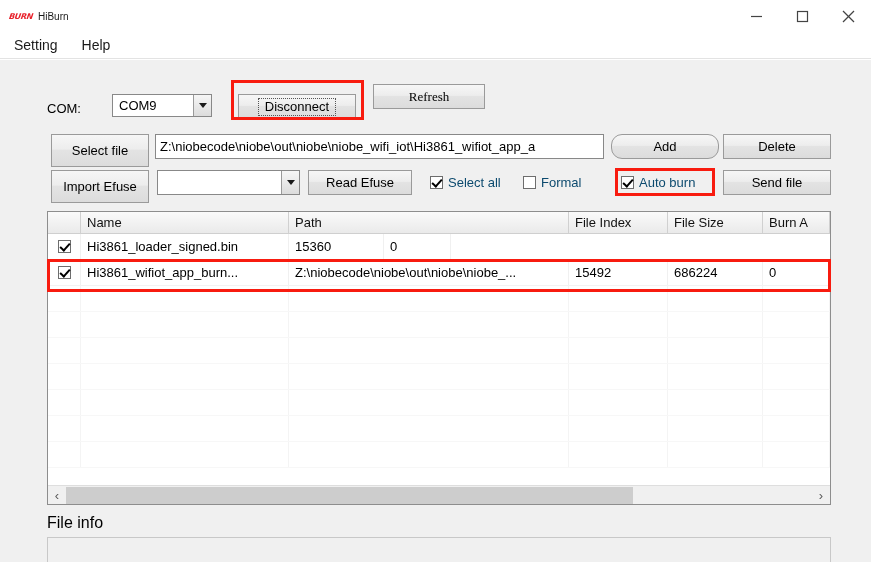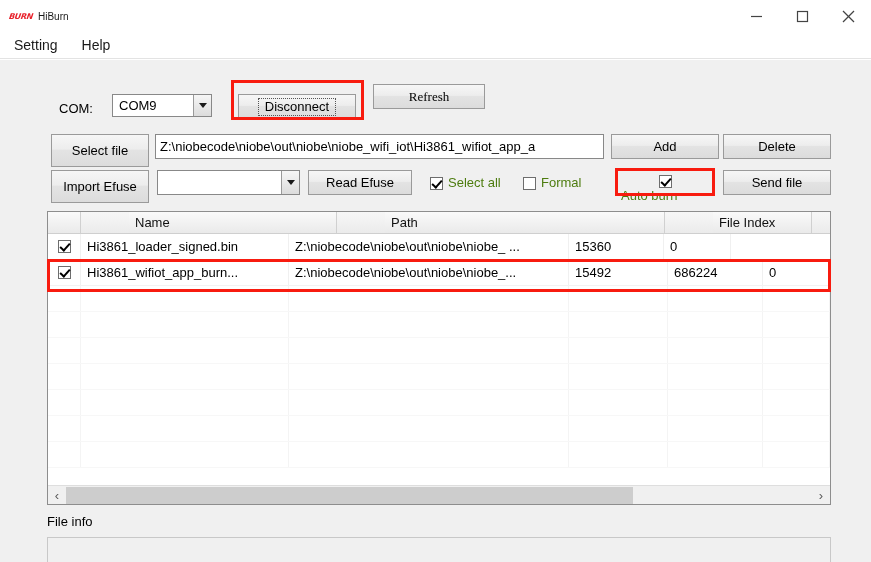--- a/index.html
+++ b/index.html
@@ -68,21 +68,21 @@
   }
 
   
   .client {
     position: absolute; left: 0; top: 60px;
     width: 871px; height: 502px;
     background: #f0f0f0;
   }
 
   
-  .w-label { font-size: 13px; color: #000; margin-left: 12px; }
+  .w-label { font-size: 13px; color: #000; }
   .w-btn {
     background: linear-gradient(to bottom, #f6f6f6 0%, #ededed 45%, #e3e3e3 50%, #dcdcdc 100%);
     border: 1px solid #9a9a9a;
     font-size: 13px; color: #000;
     display: flex; align-items: center; justify-content: center;
     text-align: center;
   }
   .w-btn .focusring {
     border: 1px dotted #555;
     padding: 1px 6px;
@@ -110,22 +110,22 @@
   }
   .w-text {
     background: #ffffff;
     border: 1px solid #888;
     font-size: 13px; color: #000;
     display: flex; align-items: center;
     padding-left: 4px;
     overflow: hidden; white-space: nowrap;
   }
   .w-check {
-    display: flex; align-items: flex-end;
-    font-size: 13px; color: #4d7c0f;
+    display: flex; align-items: center;
+    font-size: 13px; color: #0c4a6e;
   }
   .cbox {
     width: 13px; height: 13px;
     border: 1px solid #6d6d6d;
     background: #fff;
     margin-right: 5px;
     position: relative;
     flex: none;
   }
   .cbox.checked::after {
@@ -152,21 +152,20 @@
     left: 47px; top: 151px;
     width: 784px; height: 294px;
     background: #ffffff;
     border: 1px solid #8d8d8d;
     overflow: hidden;
   }
   .lv-head {
     display: flex; height: 22px;
     background: linear-gradient(to bottom, #f7f7f7, #ebebeb);
     border-bottom: 1px solid #cfcfcf;
-    gap: 48px;
   }
   .lv-th {
     font-size: 13px; color: #111;
     display: flex; align-items: center;
     padding-left: 6px;
     border-right: 1px solid #d0d0d0;
     background: linear-gradient(to bottom, #fafafa, #eaeaea);
     overflow: hidden; white-space: nowrap;
     flex: none;
   }
@@ -203,21 +202,21 @@
   }
   .hs-track { flex: 1; height: 17px; background: #f0f0f0; position: relative; }
   .hs-thumb {
     position: absolute; left: 0; top: 0;
     height: 17px; background: #cdcdcd;
   }
 
   
   .fileinfo-label {
     position: absolute; left: 47px; top: 454px;
-    font-size: 13px; color: #000;
+    font-size: 16px; color: #000;
   }
   .fileinfo-box {
     position: absolute; left: 47px; top: 477px;
     width: 784px; height: 26px;
     background: #f0f0f0;
     border: 1px solid #c8c8c8;
   }
 </style>
 </head>
 <body>
@@ -270,21 +269,21 @@
     <div class="w-btn" style="position:absolute; left:373px; top:24px; width:112px; height:25px;font-family:Liberation Serif, serif;">
       <span>Refresh</span>
     </div>
 
     <div class="w-btn" style="position:absolute; left:51px; top:74px; width:98px; height:33px;">
       <span>Select file</span>
     </div>
 
     <div class="w-text" style="position:absolute; left:155px; top:74px; width:449px; height:25px;">Z:\niobecode\niobe\out\niobe\niobe_wifi_iot\Hi3861_wifiot_app_a</div>
 
-    <div class="w-btn" style="position:absolute; left:611px; top:74px; width:108px; height:25px;">
+    <div class="w-btn" style="position:absolute; left:611px; top:74px; width:108px; height:25px;border-radius:11px;">
       <span>Add</span>
     </div>
 
     <div class="w-btn" style="position:absolute; left:723px; top:74px; width:108px; height:25px;">
       <span>Delete</span>
     </div>
 
     <div class="w-btn" style="position:absolute; left:51px; top:110px; width:98px; height:33px;">
       <span>Import Efuse</span>
     </div>
@@ -303,21 +302,21 @@
     <div class="w-check" style="position:absolute; left:430px; top:115px;">
       <span class="cbox checked"></span>
       <span>Select all</span>
     </div>
 
     <div class="w-check" style="position:absolute; left:523px; top:115px;">
       <span class="cbox"></span>
       <span>Formal</span>
     </div>
 
-    <div class="w-check" style="position:absolute; left:621px; top:115px;flex-direction:column;">
+    <div class="w-check" style="position:absolute; left:621px; top:115px;">
       <span class="cbox checked"></span>
       <span>Auto burn</span>
     </div>
 
     <div class="w-btn" style="position:absolute; left:723px; top:110px; width:108px; height:25px;">
       <span>Send file</span>
     </div>
 
     <div class="listwrap">
       <div class="lv-head">
@@ -327,21 +326,20 @@
         <div class="lv-th" style="width:99px;">File Index</div>
         <div class="lv-th" style="width:95px;">File Size</div>
         <div class="lv-th" style="width:67px;">Burn A</div>
       </div>
 
       <div class="lv-row">
         <div class="lv-td chk" style="width:33px;">
           <span class="cbox checked" style="margin-right:0;"></span>
         </div>
         <div class="lv-td" style="width:208px;">Hi3861_loader_signed.bin</div>
-        <div class="lv-td" style="width:280px;">Z:\niobecode\niobe\out\niobe\niobe_ ...</div>
         <div class="lv-td" style="width:95px;">15360</div>
         <div class="lv-td" style="width:67px;">0</div>
       </div>
 
       <div class="lv-row">
         <div class="lv-td chk" style="width:33px;">
           <span class="cbox checked" style="margin-right:0;"></span>
         </div>
         <div class="lv-td" style="width:208px;">Hi3861_wifiot_app_burn...</div>
         <div class="lv-td" style="width:280px;">Z:\niobecode\niobe\out\niobe\niobe_...</div>

